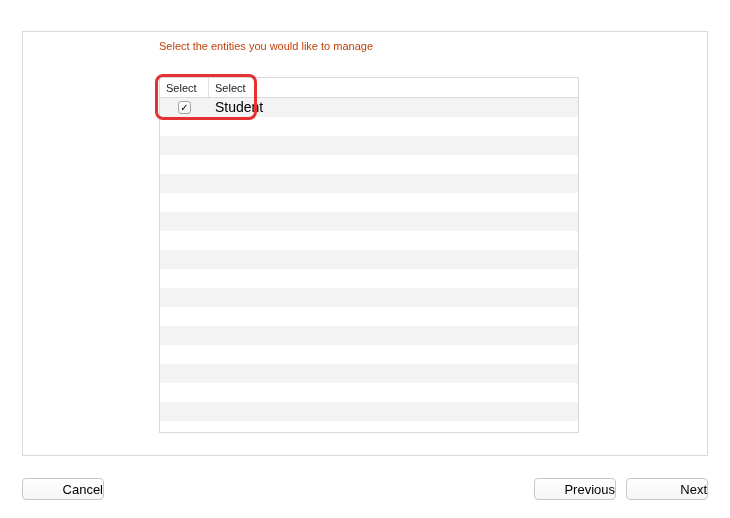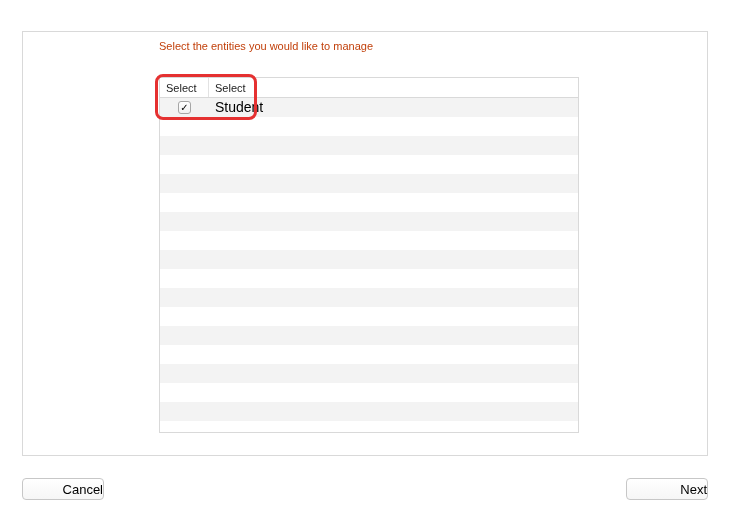--- a/index.html
+++ b/index.html
@@ -232,14 +232,15 @@
           <div class="cell-entity"></div>
         </div>
       </div>
   </div>
 
   <div class="highlight-box"></div>
 </div>
 
 <div class="button-bar">
   <button class="btn btn-cancel">Cancel</button>
+  <button class="btn btn-prev">Previous</button>
   <button class="btn btn-next">Next</button>
 </div>
 
 </body></html>

